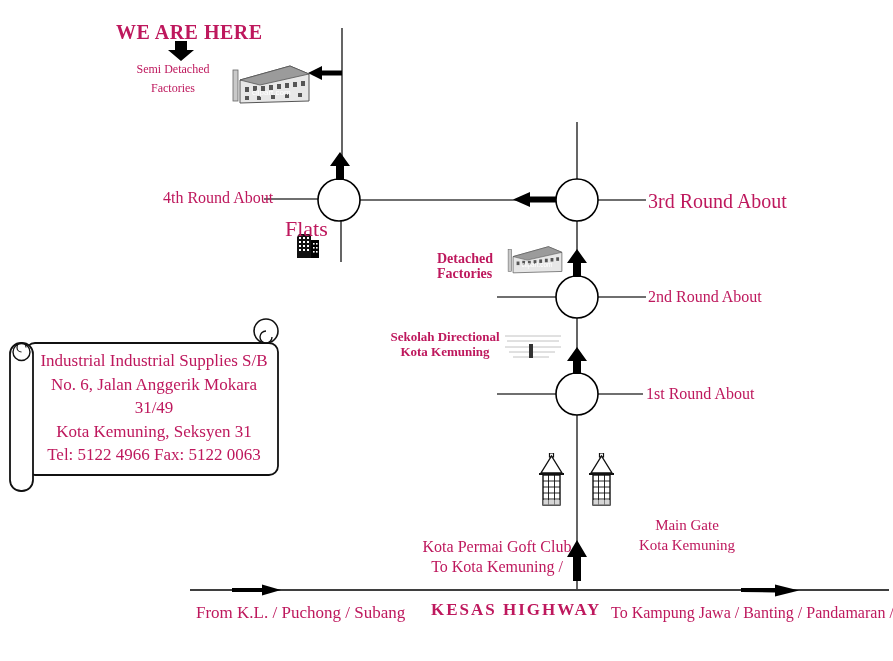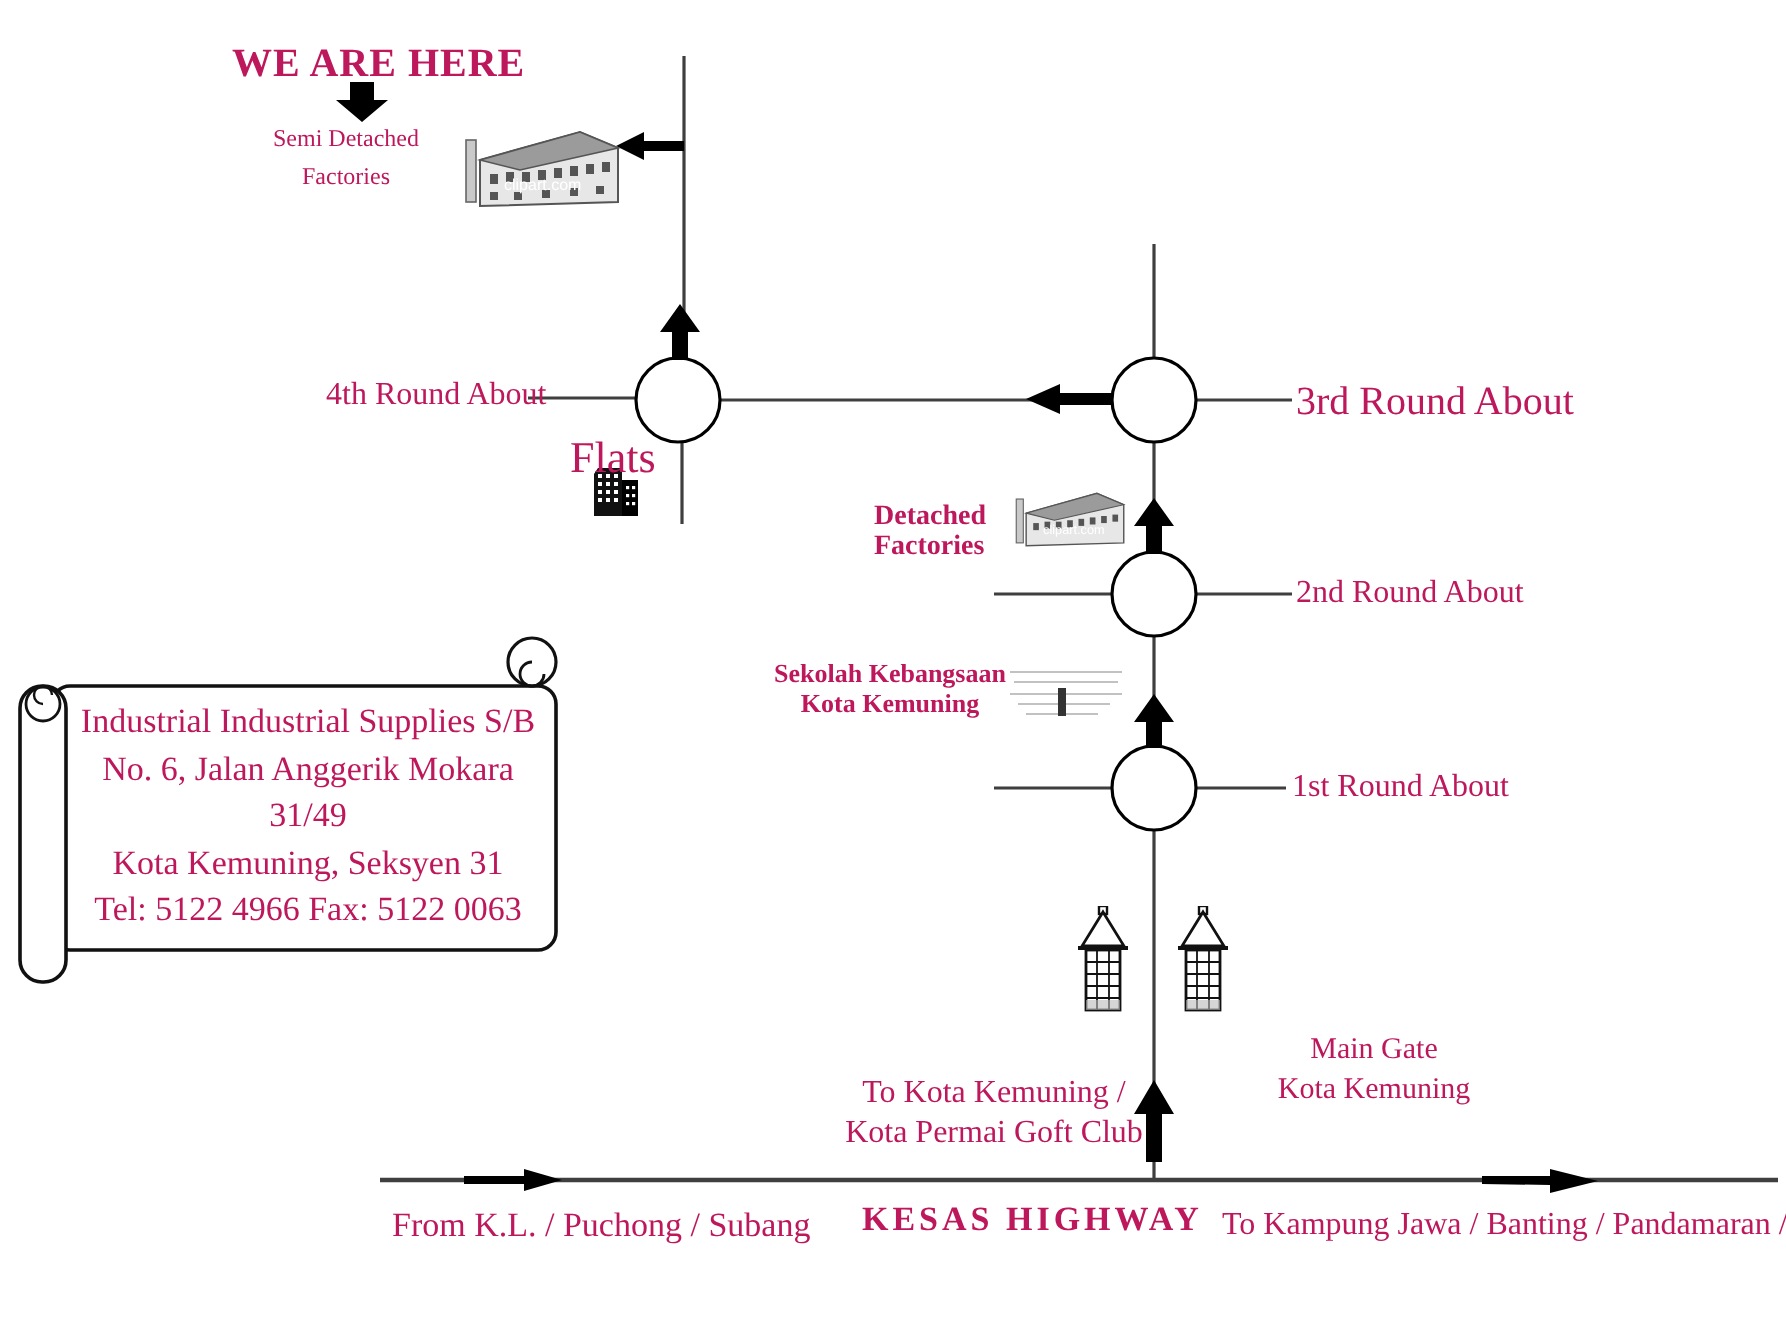--- a/index.html
+++ b/index.html
@@ -190,41 +190,41 @@
   <div class="lbl" style="left:648px;top:190px;font-size:20px;">3rd Round About</div>
 
   <div class="lbl" style="left:437px;top:236px;font-size:14px;font-weight:bold;line-height:14.5px;margin-top:16px;">
     <span class="line">Detached</span>
     <span class="line">Factories</span>
   </div>
 
   <div class="lbl" style="left:648px;top:288px;font-size:16px;">2nd Round About</div>
 
   <div class="lbl center" style="left:385px;top:329px;width:120px;font-size:13px;font-weight:bold;line-height:15px;">
-    <span class="line">Sekolah Kebangsaan</span>
+    <span class="line">Sekolah Directional</span>
     <span class="line">Kota Kemuning</span>
   </div>
 
   <div class="lbl" style="left:646px;top:385px;font-size:16px;">1st Round About</div>
 
   <div class="lbl center" style="left:30px;top:349px;width:248px;font-size:17px;line-height:23.5px;">
     <span class="line">Industrial Industrial Supplies S/B</span>
     <span class="line">No. 6, Jalan Anggerik Mokara 31/49</span>
     <span class="line">Kota Kemuning, Seksyen 31</span>
     <span class="line">Tel: 5122 4966 Fax: 5122 0063</span>
   </div>
 
   <div class="lbl center" style="left:622px;top:470px;width:130px;font-size:15px;line-height:20px;margin-top:45px;">
     <span class="line">Main Gate</span>
     <span class="line">Kota Kemuning</span>
   </div>
 
   <div class="lbl center" style="left:417px;top:537px;width:160px;font-size:16px;line-height:20px;">
+    <span class="line">Kota Permai Goft Club</span>
     <span class="line">To Kota Kemuning /</span>
-    <span class="line">Kota Permai Goft Club</span>
   </div>
 
   <div class="lbl" style="left:431px;top:600px;font-size:17px;font-weight:bold;letter-spacing:2px;">KESAS HIGHWAY</div>
 
   <div class="lbl" style="left:196px;top:603px;font-size:17px;">From K.L. / Puchong / Subang</div>
 
   <div class="lbl" style="left:611px;top:604px;font-size:16px;">To Kampung Jawa / Banting / Pandamaran / Port Klang</div>
 
 </div>
 

